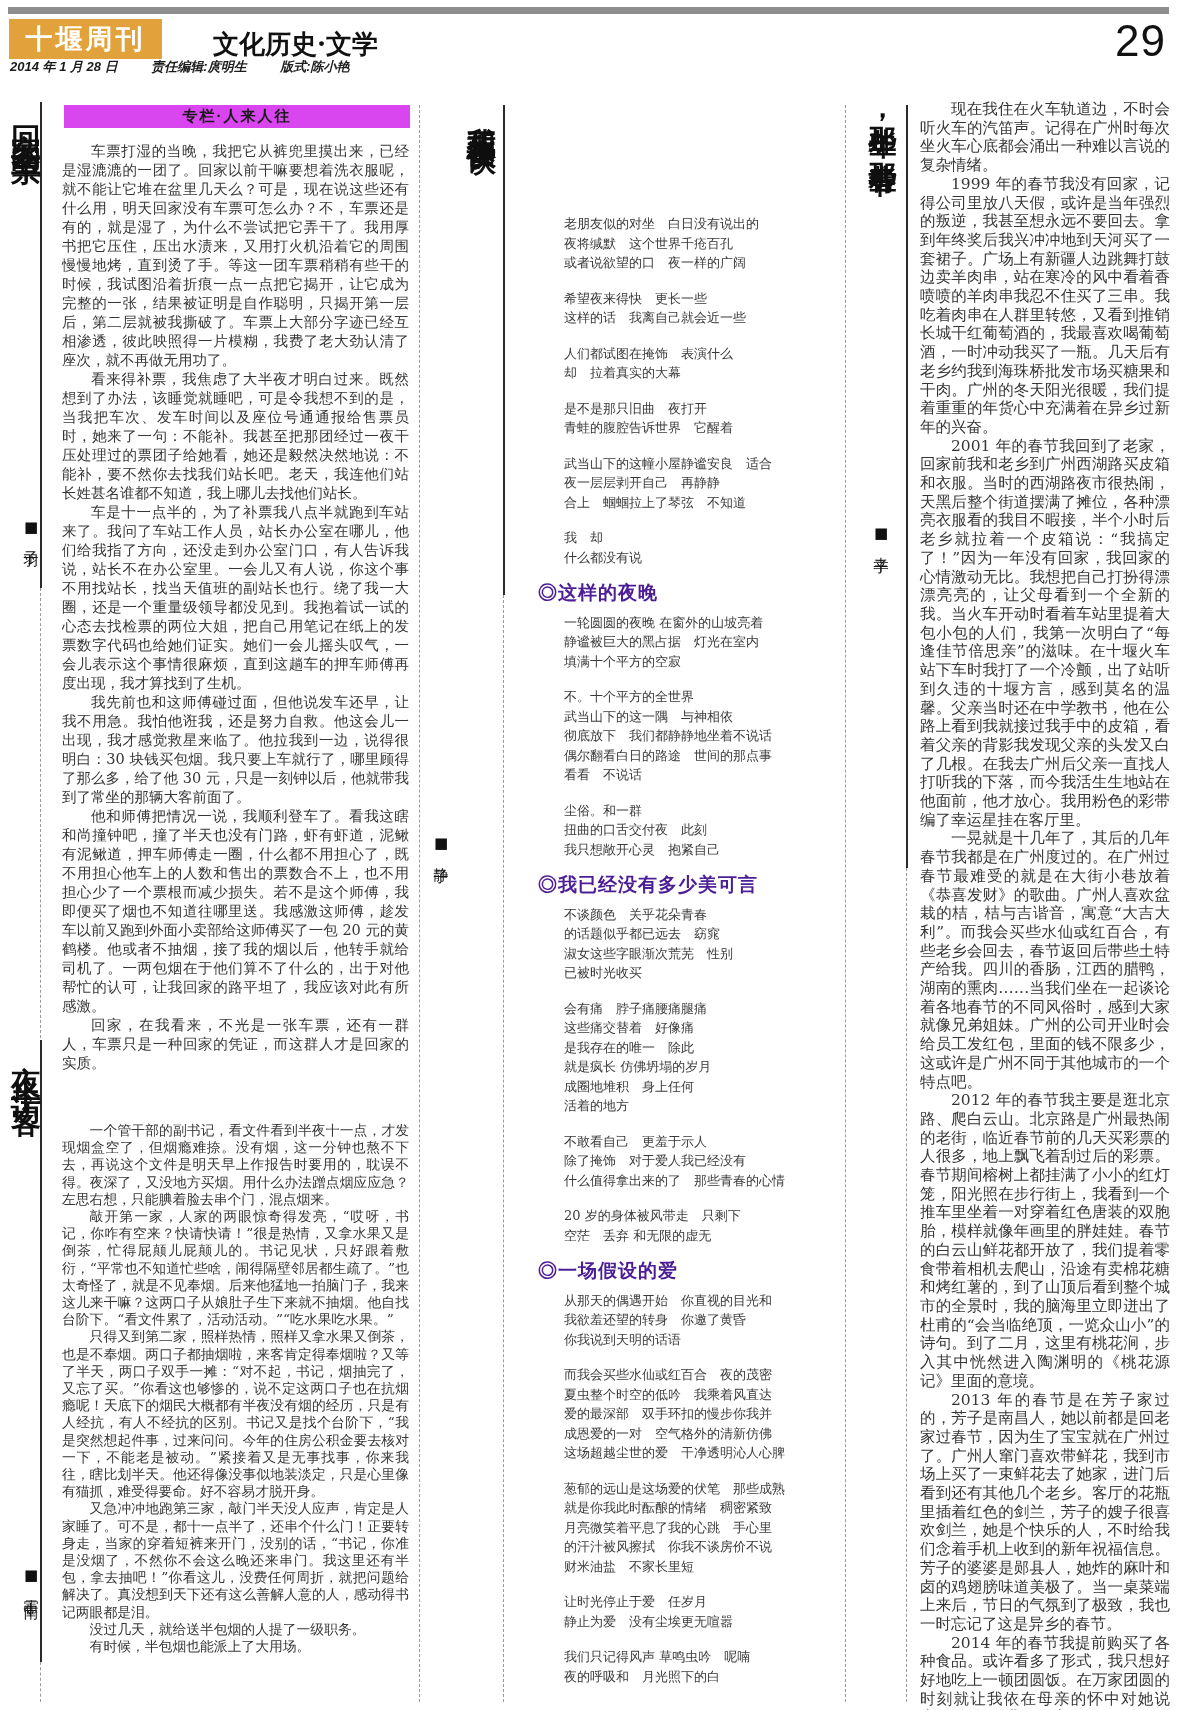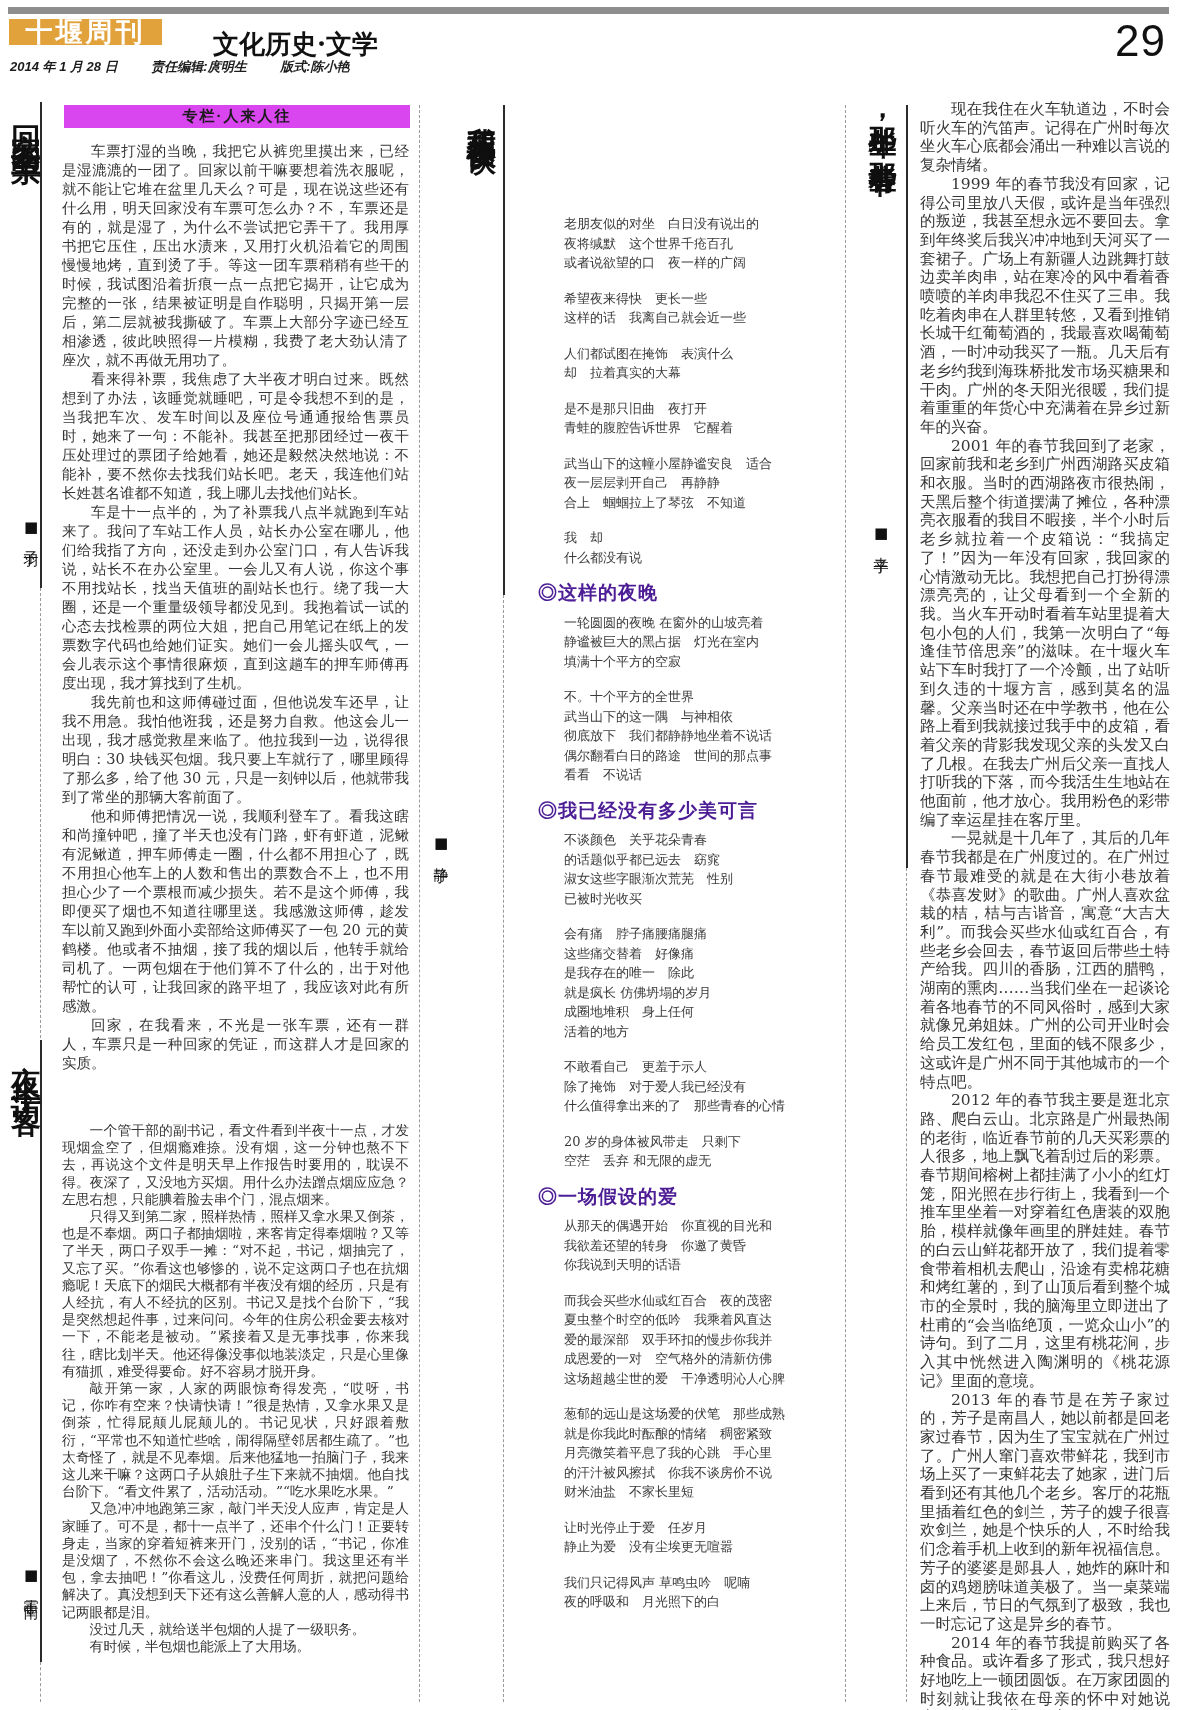--- a/index.html
+++ b/index.html
@@ -1,21 +1,21 @@
 <!DOCTYPE html>
 <html><head>
 <meta charset="utf-8">
 <style>
   html,body{margin:0;padding:0;background:#fff;}
   .page{position:relative;width:1200px;height:1710px;background:#ffffff;overflow:hidden;
         font-family:"DejaVu Serif","Liberation Serif",serif;color:#2e2e2e;}
   .graybar{position:absolute;left:8px;top:7px;width:1161px;height:7px;background:#8e8e8e;}
   .pagenum{position:absolute;right:34px;top:16px;font-family:"Liberation Sans",sans-serif;
            font-size:44px;color:#111;letter-spacing:1px;}
-  .brandbox{position:absolute;left:9px;top:19px;width:153px;height:26px;display:flex;
+  .brandbox{position:absolute;left:9px;top:19px;width:153px;height:40px;display:flex;
             align-items:center;justify-content:center;}
   .brandbox span{color:#fff;font-weight:bold;font-size:27px;letter-spacing:3px;
                  font-family:"DejaVu Serif","Liberation Serif",serif;}
   .sectiontitle{position:absolute;left:172px;top:27px;font-size:26px;font-weight:bold;color:#111;margin-left:41px;}
   .dateline{position:absolute;left:10px;top:58px;font-family:"Liberation Sans",sans-serif;
             font-style:italic;font-weight:bold;font-size:13px;color:#1c1c1c;}
   .dateline .sp{margin-left:30px;}
   
   .vrule{position:absolute;width:2px;background:#2b2b2b;}
   .vdash{position:absolute;width:0;border-left:1px dashed #9a9a9a;}
@@ -96,22 +96,22 @@
   <div class="article a1">
       <p>车票打湿的当晚，我把它从裤兜里摸出来，已经是湿漉漉的一团了。回家以前干嘛要想着洗衣服呢，就不能让它堆在盆里几天么？可是，现在说这些还有什么用，明天回家没有车票可怎么办？不，车票还是有的，就是湿了，为什么不尝试把它弄干了。我用厚书把它压住，压出水渍来，又用打火机沿着它的周围慢慢地烤，直到烫了手。等这一团车票稍稍有些干的时候，我试图沿着折痕一点一点把它揭开，让它成为完整的一张，结果被证明是自作聪明，只揭开第一层后，第二层就被我撕破了。车票上大部分字迹已经互相渗透，彼此映照得一片模糊，我费了老大劲认清了座次，就不再做无用功了。</p>
       <p>看来得补票，我焦虑了大半夜才明白过来。既然想到了办法，该睡觉就睡吧，可是令我想不到的是，当我把车次、发车时间以及座位号通通报给售票员时，她来了一句：不能补。我甚至把那团经过一夜干压处理过的票团子给她看，她还是毅然决然地说：不能补，要不然你去找我们站长吧。老天，我连他们站长姓甚名谁都不知道，我上哪儿去找他们站长。</p>
       <p>车是十一点半的，为了补票我八点半就跑到车站来了。我问了车站工作人员，站长办公室在哪儿，他们给我指了方向，还没走到办公室门口，有人告诉我说，站长不在办公室里。一会儿又有人说，你这个事不用找站长，找当天值班的副站长也行。绕了我一大圈，还是一个重量级领导都没见到。我抱着试一试的心态去找检票的两位大姐，把自己用笔记在纸上的发票数字代码也给她们证实。她们一会儿摇头叹气，一会儿表示这个事情很麻烦，直到这趟车的押车师傅再度出现，我才算找到了生机。</p>
       <p>我先前也和这师傅碰过面，但他说发车还早，让我不用急。我怕他诳我，还是努力自救。他这会儿一出现，我才感觉救星来临了。他拉我到一边，说得很明白：30 块钱买包烟。我只要上车就行了，哪里顾得了那么多，给了他 30 元，只是一刻钟以后，他就带我到了常坐的那辆大客前面了。</p>
       <p>他和师傅把情况一说，我顺利登车了。看我这瞎和尚撞钟吧，撞了半天也没有门路，虾有虾道，泥鳅有泥鳅道，押车师傅走一圈，什么都不用担心了，既不用担心他车上的人数和售出的票数合不上，也不用担心少了一个票根而减少损失。若不是这个师傅，我即便买了烟也不知道往哪里送。我感激这师傅，趁发车以前又跑到外面小卖部给这师傅买了一包 20 元的黄鹤楼。他或者不抽烟，接了我的烟以后，他转手就给司机了。一两包烟在于他们算不了什么的，出于对他帮忙的认可，让我回家的路平坦了，我应该对此有所感激。</p>
       <p>回家，在我看来，不光是一张车票，还有一群人，车票只是一种回家的凭证，而这群人才是回家的实质。</p>
     </div>
   <div class="article a2">
       <p>一个管干部的副书记，看文件看到半夜十一点，才发现烟盒空了，但烟瘾难捺。没有烟，这一分钟也熬不下去，再说这个文件是明天早上作报告时要用的，耽误不得。夜深了，又没地方买烟。用什么办法蹭点烟应应急？左思右想，只能腆着脸去串个门，混点烟来。</p>
+      <p>敲开第一家，人家的两眼惊奇得发亮，“哎呀，书记，你咋有空来？快请快请！”很是热情，又拿水果又是倒茶，忙得屁颠儿屁颠儿的。书记见状，只好跟着敷衍，“平常也不知道忙些啥，闹得隔壁邻居都生疏了。”也太奇怪了，就是不见奉烟。后来他猛地一拍脑门子，我来这儿来干嘛？这两口子从娘肚子生下来就不抽烟。他自找台阶下。“看文件累了，活动活动。”“吃水果吃水果。”</p>
       <p>只得又到第二家，照样热情，照样又拿水果又倒茶，也是不奉烟。两口子都抽烟啦，来客肯定得奉烟啦？又等了半天，两口子双手一摊：“对不起，书记，烟抽完了，又忘了买。”你看这也够惨的，说不定这两口子也在抗烟瘾呢！天底下的烟民大概都有半夜没有烟的经历，只是有人经抗，有人不经抗的区别。书记又是找个台阶下，“我是突然想起件事，过来问问。今年的住房公积金要去核对一下，不能老是被动。”紧接着又是无事找事，你来我往，瞎比划半天。他还得像没事似地装淡定，只是心里像有猫抓，难受得要命。好不容易才脱开身。</p>
-      <p>敲开第一家，人家的两眼惊奇得发亮，“哎呀，书记，你咋有空来？快请快请！”很是热情，又拿水果又是倒茶，忙得屁颠儿屁颠儿的。书记见状，只好跟着敷衍，“平常也不知道忙些啥，闹得隔壁邻居都生疏了。”也太奇怪了，就是不见奉烟。后来他猛地一拍脑门子，我来这儿来干嘛？这两口子从娘肚子生下来就不抽烟。他自找台阶下。“看文件累了，活动活动。”“吃水果吃水果。”</p>
       <p>又急冲冲地跑第三家，敲门半天没人应声，肯定是人家睡了。可不是，都十一点半了，还串个什么门！正要转身走，当家的穿着短裤来开门，没别的话，“书记，你准是没烟了，不然你不会这么晚还来串门。我这里还有半包，拿去抽吧！”你看这儿，没费任何周折，就把问题给解决了。真没想到天下还有这么善解人意的人，感动得书记两眼都是泪。</p>
       <p>没过几天，就给送半包烟的人提了一级职务。</p>
       <p>有时候，半包烟也能派上了大用场。</p>
     </div>
 
   <div class="poetry">
       <div class="stanza">
         <div class="poem-line">老朋友似的对坐　白日没有说出的</div>
         <div class="poem-line">夜将缄默　这个世界千疮百孔</div>
         <div class="poem-line">或者说欲望的口　夜一样的广阔</div>
@@ -142,20 +142,25 @@
         <div class="poem-line">一轮圆圆的夜晚 在窗外的山坡亮着</div>
         <div class="poem-line">静谧被巨大的黑占据　灯光在室内</div>
         <div class="poem-line">填满十个平方的空寂</div>
       </div>
       <div class="stanza">
         <div class="poem-line">不。十个平方的全世界</div>
         <div class="poem-line">武当山下的这一隅　与神相依</div>
         <div class="poem-line">彻底放下　我们都静静地坐着不说话</div>
         <div class="poem-line">偶尔翻看白日的路途　世间的那点事</div>
         <div class="poem-line">看看　不说话</div>
+      </div>
+      <div class="stanza">
+        <div class="poem-line">尘俗。和一群</div>
+        <div class="poem-line">扭曲的口舌交付夜　此刻</div>
+        <div class="poem-line">我只想敞开心灵　抱紧自己</div>
       </div>
       <div class="poem-heading">◎我已经没有多少美可言</div>
       <div class="stanza">
         <div class="poem-line">不谈颜色　关乎花朵青春</div>
         <div class="poem-line">的话题似乎都已远去　窈窕</div>
         <div class="poem-line">淑女这些字眼渐次荒芜　性别</div>
         <div class="poem-line">已被时光收买</div>
       </div>
       <div class="stanza">
         <div class="poem-line">会有痛　脖子痛腰痛腿痛</div>

